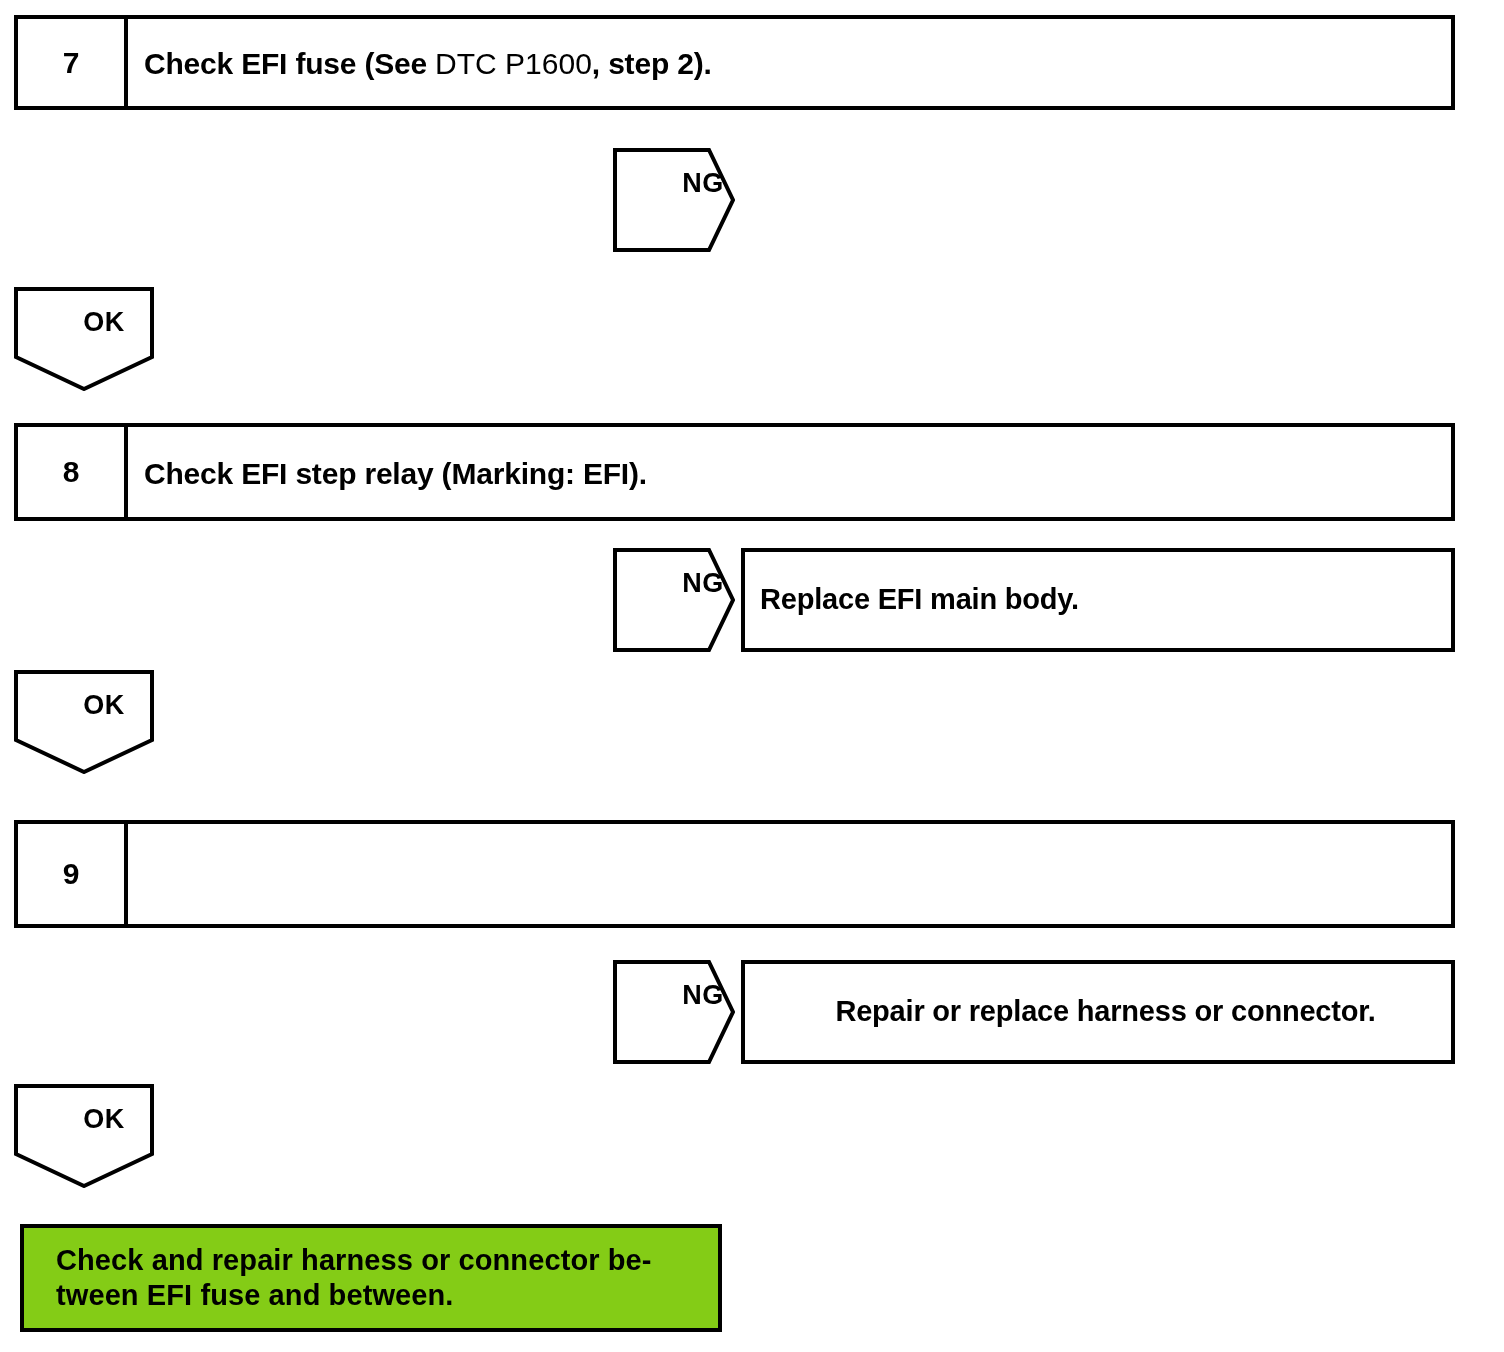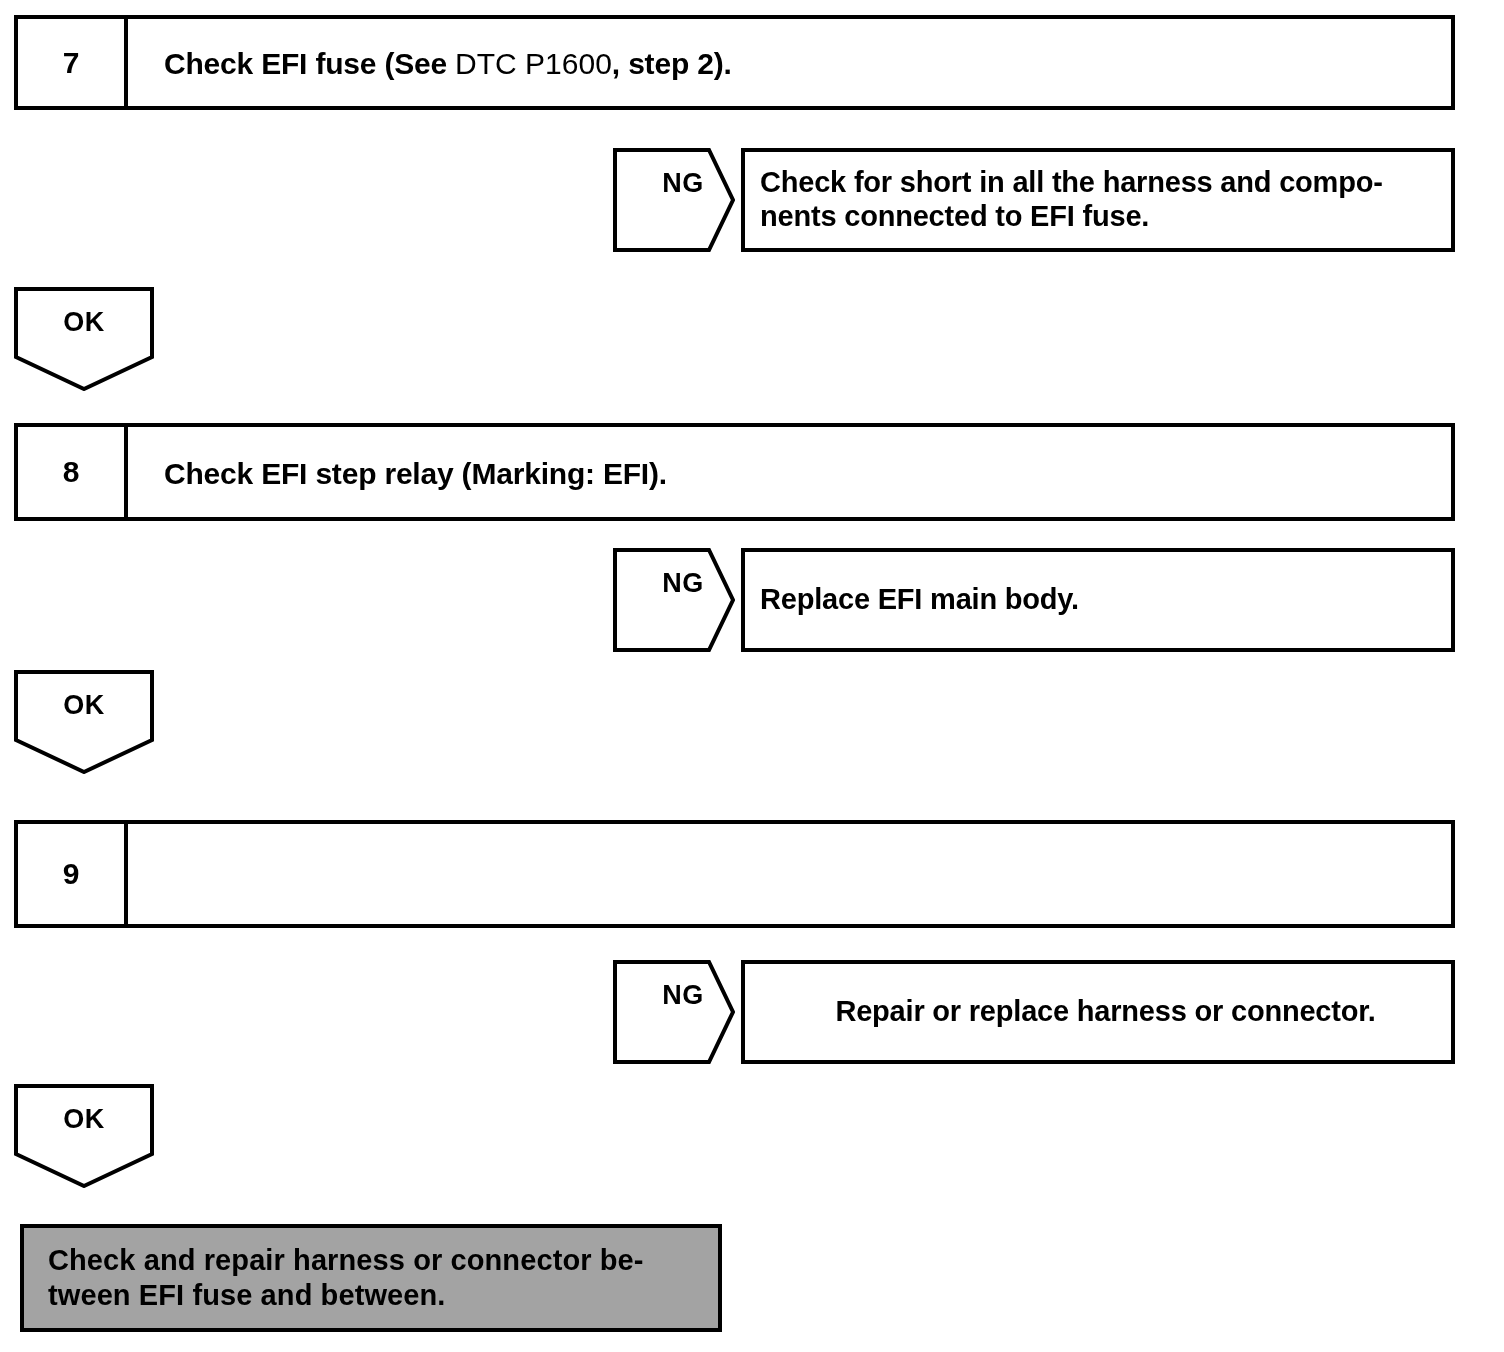--- a/index.html
+++ b/index.html
@@ -44,21 +44,20 @@
   .step-text {
     box-sizing: border-box;
     flex: 1 1 auto;
     display: flex;
     align-items: center;
     padding: 4px 0 0 16px;
     font-size: 30px;
     font-weight: bold;
     line-height: 1.14;
     letter-spacing: -0.2px;
-    margin-left: 20px;
   }
   .step-text .light {
     font-weight: normal;
     letter-spacing: 0px;
   }
 
   
   .ng-row {
     position: absolute;
     height: 104px;
@@ -119,31 +118,32 @@
     left: 0;
     top: 0;
     width: 140px;
     height: 70px;
     display: flex;
     align-items: center;
     justify-content: center;
     font-size: 27px;
     font-weight: bold;
     letter-spacing: 0.5px;
+    padding-left: 20px;
   }
 
   
   .final-box {
     position: absolute;
     box-sizing: border-box;
     border: 4px solid #000;
-    background: #a3a3a3;
-    display: flex;
-    align-items: center;
-    padding-left: 24px;
+    background: #84cc16;
+    display: flex;
+    align-items: center;
+    padding-left: 32px;
     font-size: 29px;
     font-weight: bold;
     line-height: 1.2;
     letter-spacing: 0.1px;
   }
 </style>
 </head>
 <body>
 
 <div id="flowchart">
@@ -155,26 +155,20 @@
     </div>
   </div>
 
   <div class="ng-row" style="left:613px; top:148px; width:842px;">
     <div class="ng-tag">
       <svg viewBox="0 0 122 104" preserveAspectRatio="none" aria-hidden="true">
         <polygon points="2,2 96,2 120,52 96,102 2,102" fill="#ffffff" stroke="#000000" stroke-width="4"></polygon>
       </svg>
       <div class="ok-label ng-label">NG</div>
     </div>
-    <div class="ng-box" style="left:128px; width:714px; height:104px;">
-      <span>
-        <span>Check for short in all the harness and compo-</span><br>
-        <span>nents connected to EFI fuse.</span>
-      </span>
-    </div>
   </div>
 
   <div class="ok-tag" style="left:14px; top:287px;">
     <svg viewBox="0 0 140 104" preserveAspectRatio="none" aria-hidden="true">
       <polygon points="2,2 138,2 138,70 70,102 2,70" fill="#ffffff" stroke="#000000" stroke-width="4"></polygon>
     </svg>
     <div class="ok-label">OK</div>
   </div>
 
   <div class="step-row" style="left:14px; top:423px; width:1441px; height:98px;">

